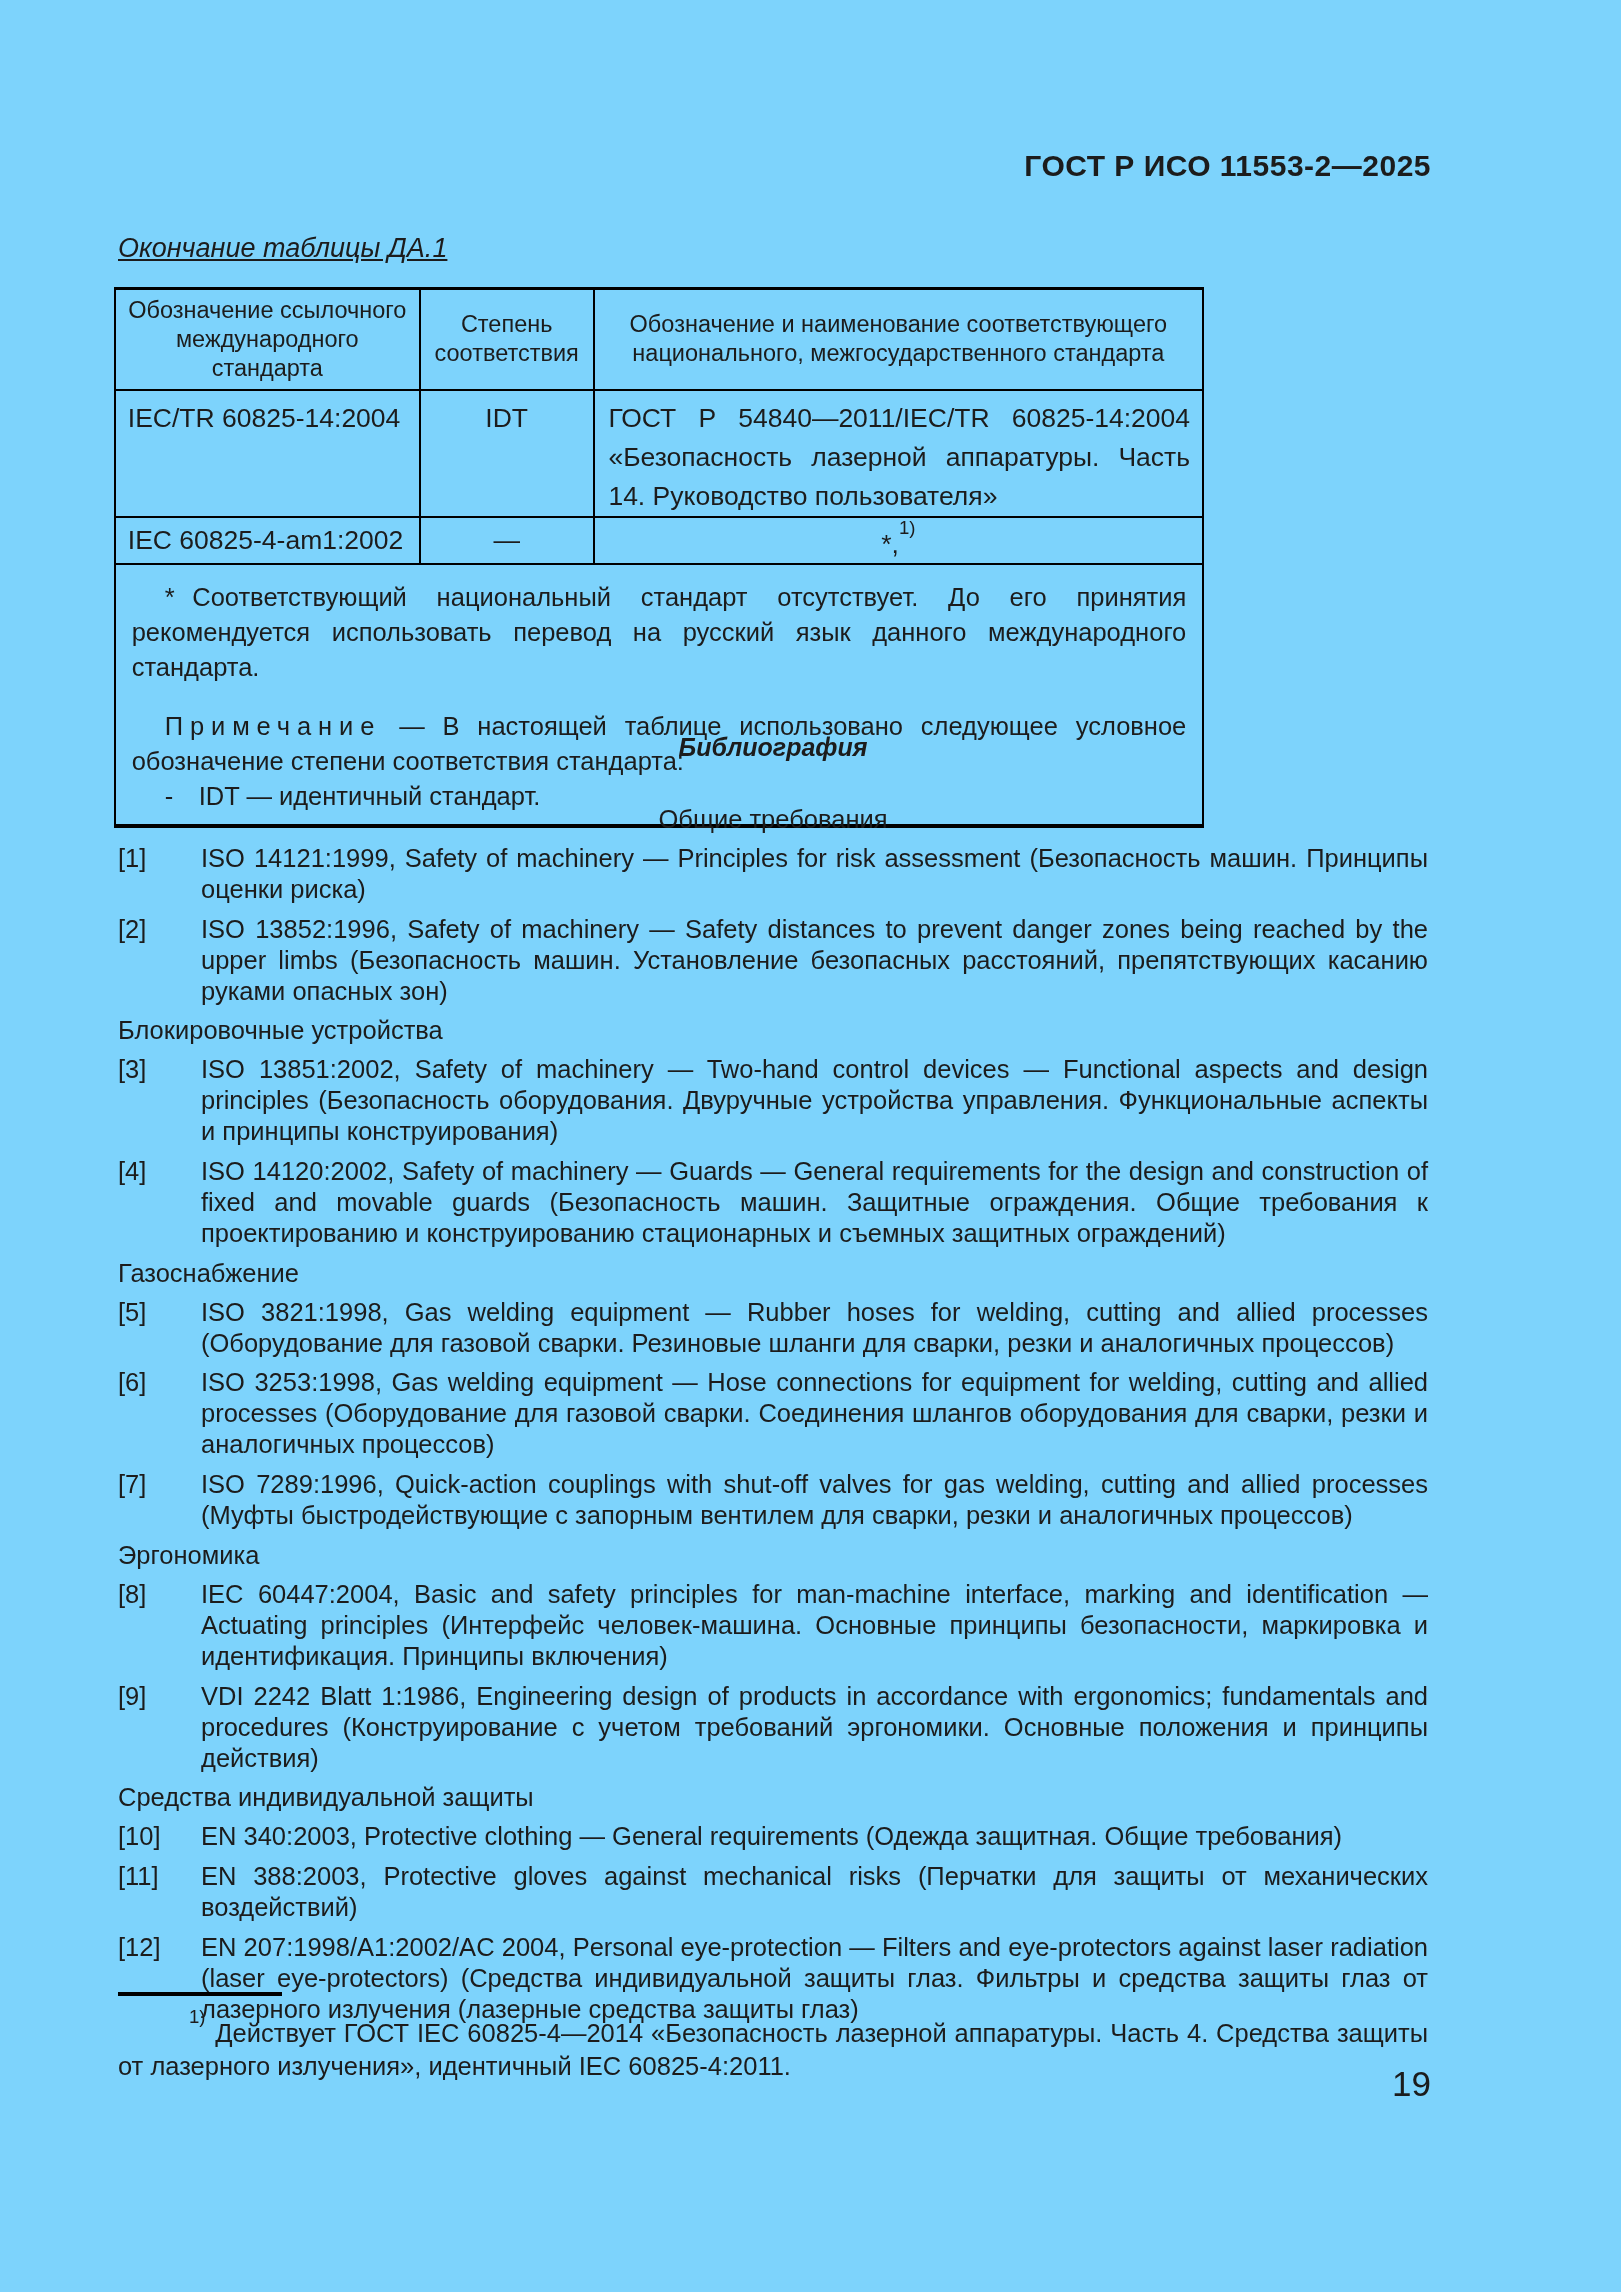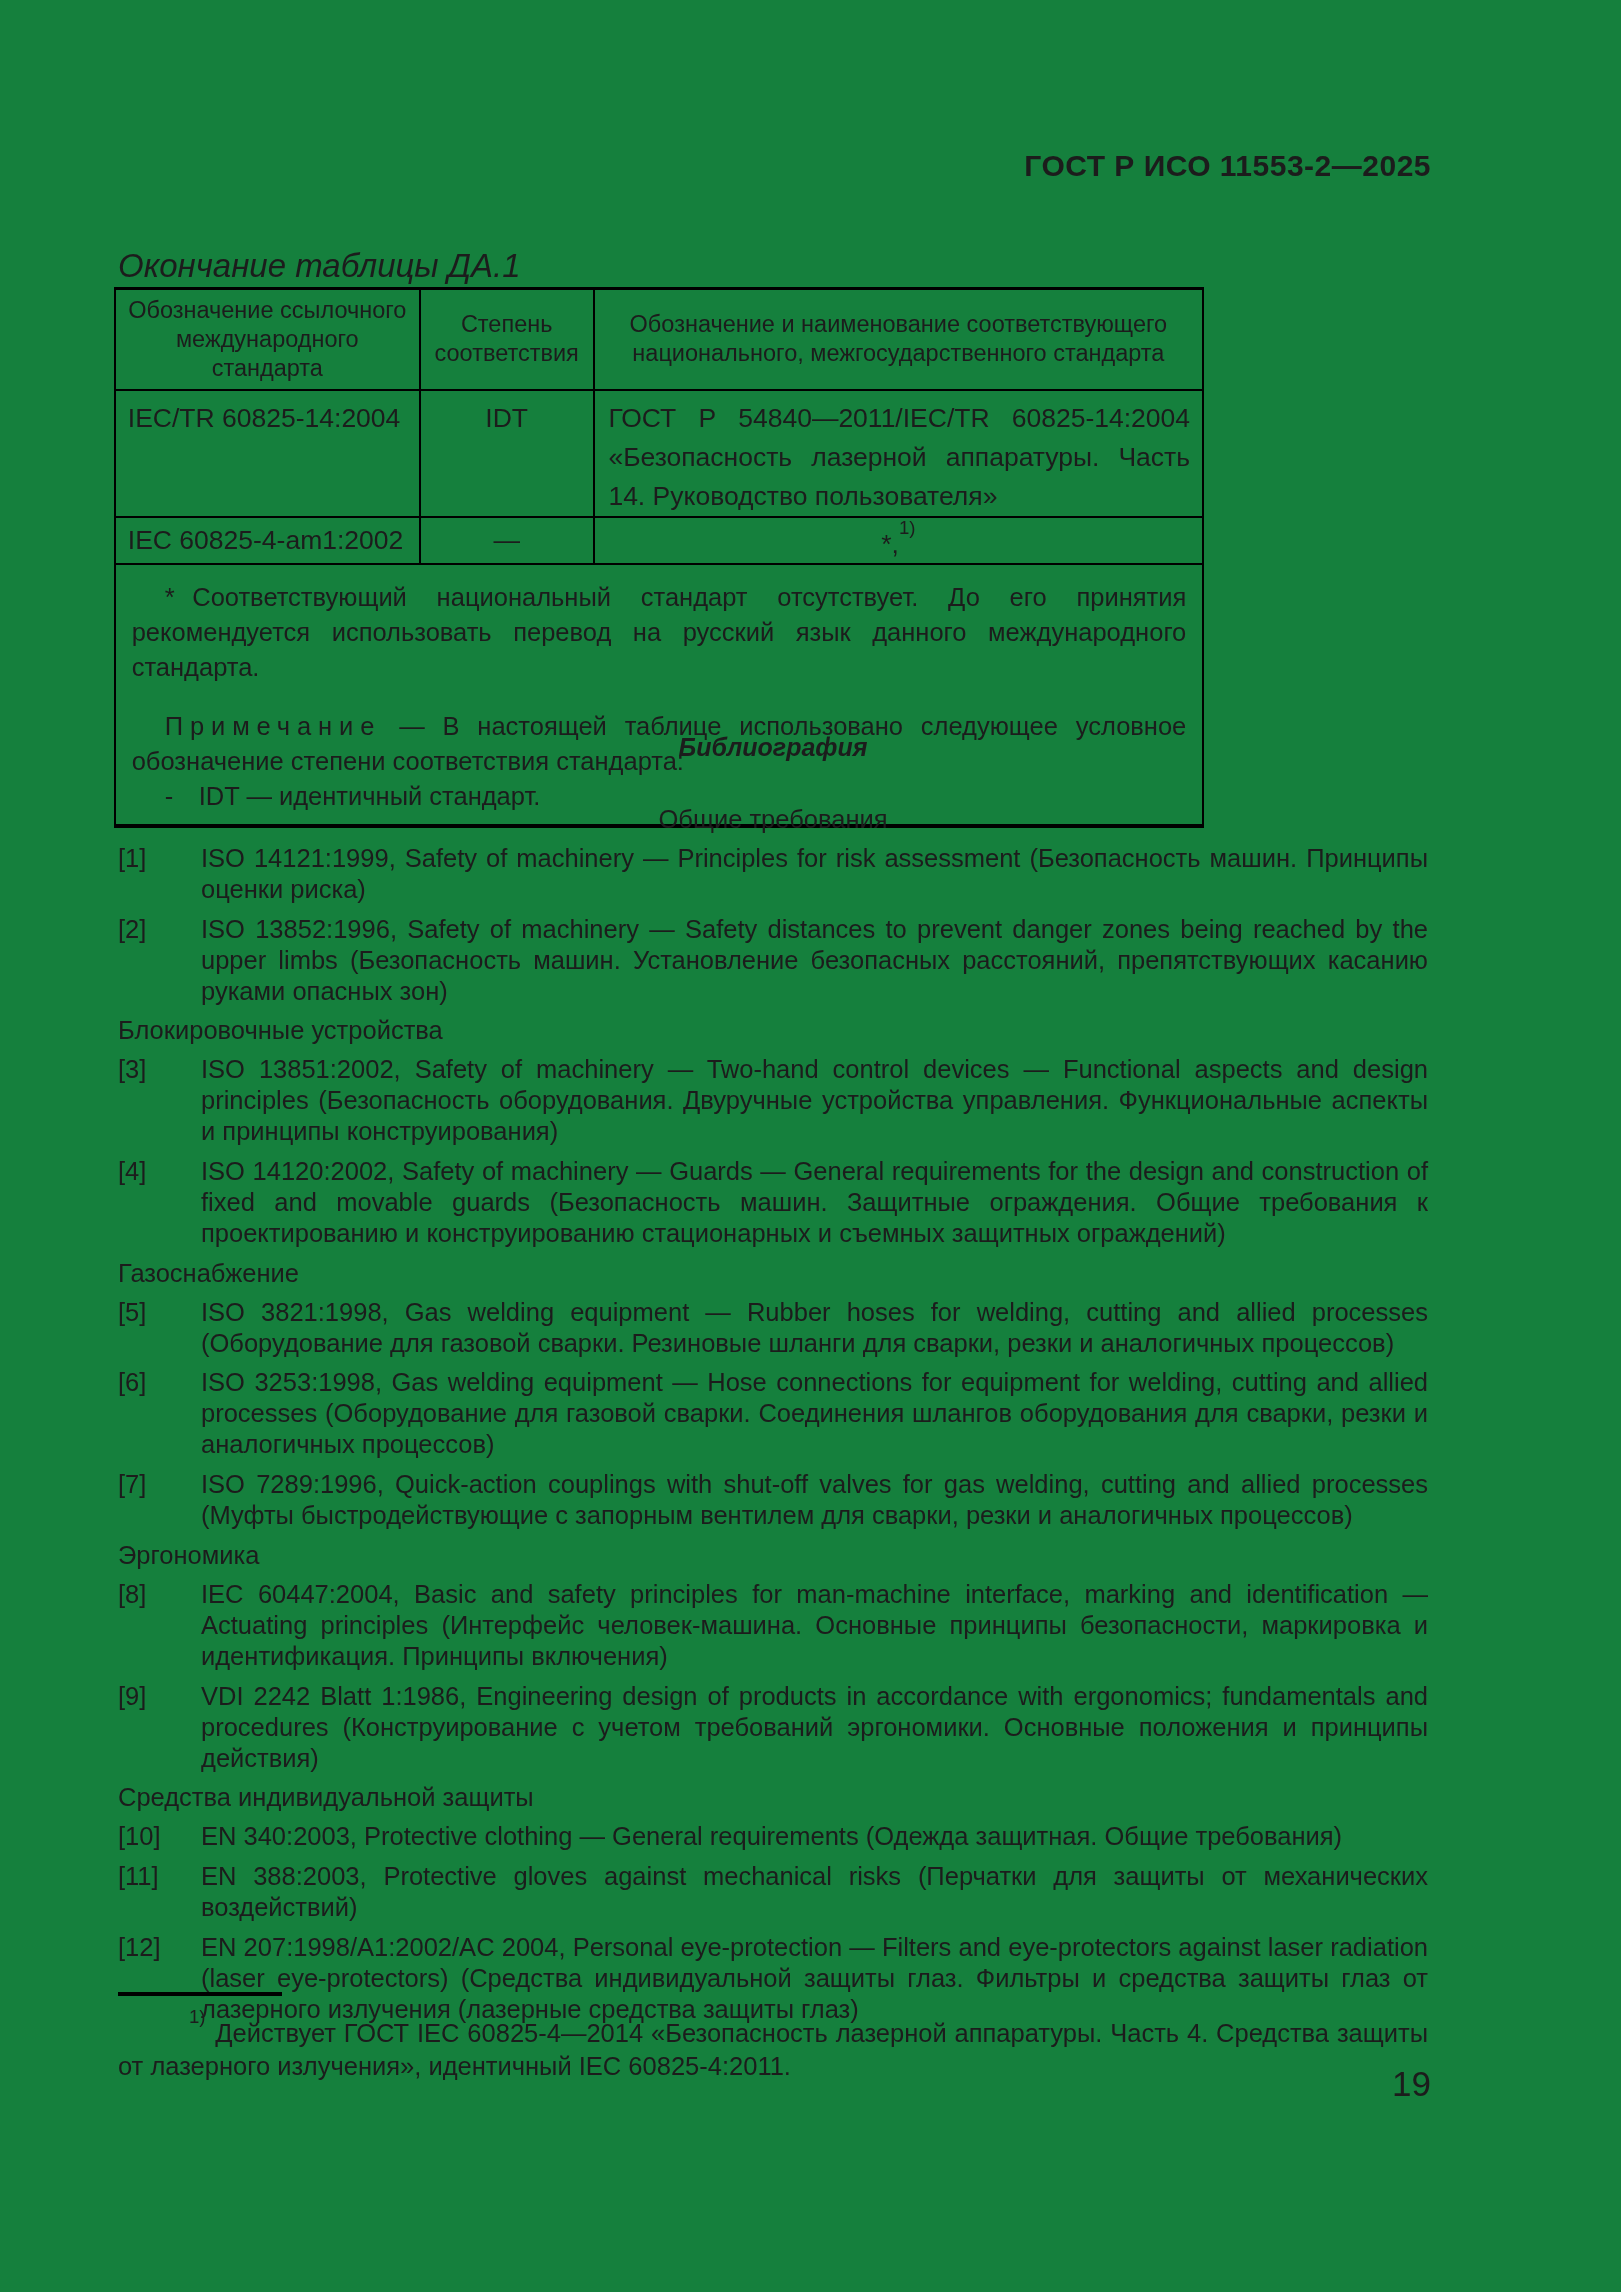--- a/index.html
+++ b/index.html
@@ -3,30 +3,30 @@
 <meta charset="utf-8">
 <style>
   * { margin:0; padding:0; box-sizing:border-box; }
   html,body { background:#ffffff; }
   body {
     width:1621px; height:2293px; position:relative;
     font-family:"Liberation Sans","DejaVu Sans",sans-serif;
     color:#1c1c1c;
     -webkit-font-smoothing:antialiased;
   }
-  .page { position:absolute; inset:0; background:#15803d; }
+  .page { position:absolute; inset:0; background:#7dd3fc; }
 
   .doc-header {
     position:absolute; top:149px; left:118px; width:1313px;
     text-align:right; font-weight:bold; font-size:30px; letter-spacing:0.5px;
   }
 
   .table-caption {
-    position:absolute; top:247px; left:118px;
-    font-style:italic; font-size:33px;
+    position:absolute; top:233px; left:118px;
+    font-style:italic; font-size:27px;text-decoration:underline;
   }
 
   table.std {
     position:absolute; top:287px; left:114px; width:1090px;
     border-collapse:collapse; table-layout:fixed;
     border:2px solid #000; border-top:3.9px solid #000; border-bottom:4.9px solid #000;
   }
   table.std col.c1 { width:28%; }
   table.std col.c2 { width:16%; }
   table.std col.c3 { width:56%; }

